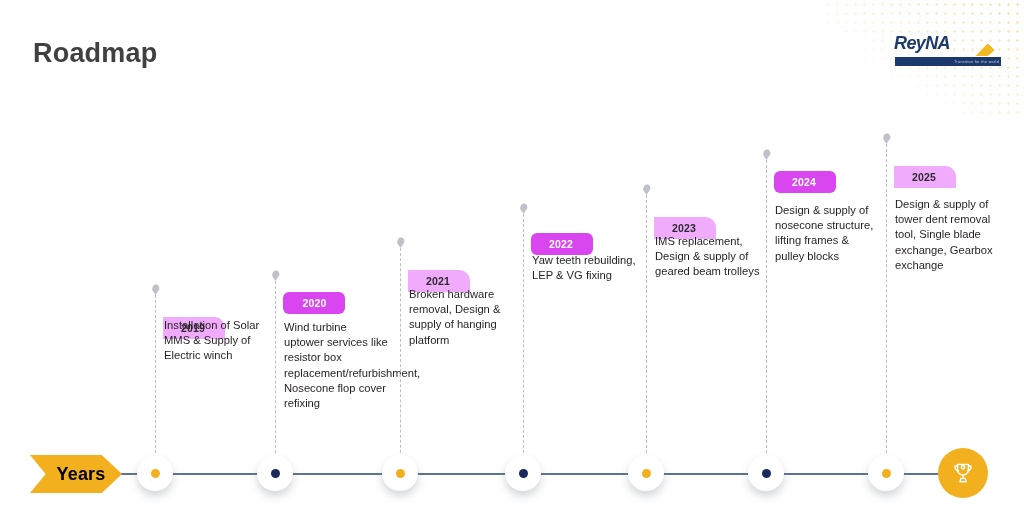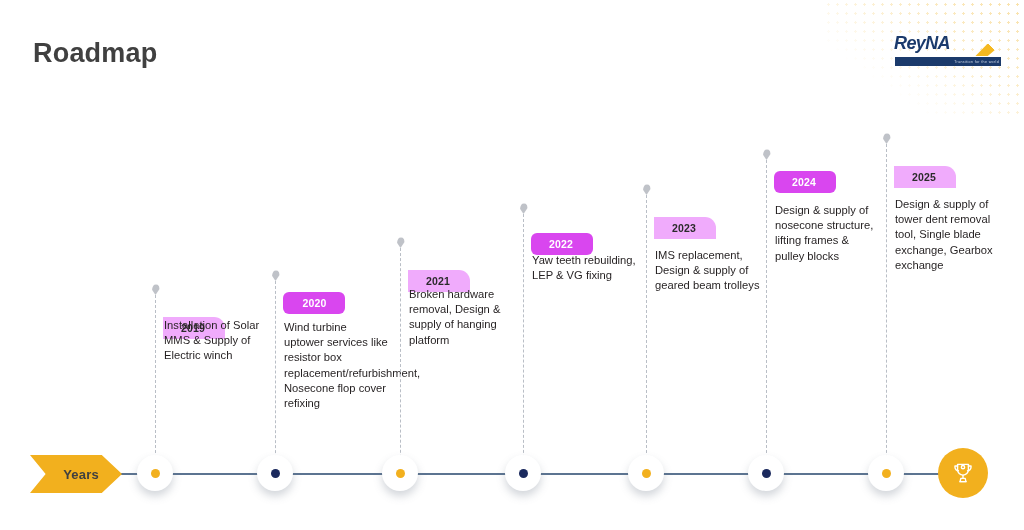--- a/index.html
+++ b/index.html
@@ -135,23 +135,23 @@
     position:absolute;
     left:30px; top:455px;
     width:92px; height:38px;
     background:#f2b01e;
     clip-path:polygon(0 0, 78% 0, 100% 50%, 78% 100%, 0 100%, 17% 50%);
     display:flex;
     align-items:center;
     justify-content:center;
   }
   .years-label {
-    font-size:13px;
-    font-weight:bold;
-    color:#404040;
+    font-size:18px;
+    font-weight:bold;
+    color:#000000;
     padding-left:10px;
     letter-spacing:.2px;
   }
 
   .node {
     position:absolute;
     top:455px;
     width:36px; height:36px;
     margin-left:-18px;
     border-radius:50%;
@@ -218,21 +218,21 @@
       <div class="milestone" style="left: 523px; top: 203px;">
         <div class="pin"></div>
         <div class="dashline" style="height: 259px;"></div>
         <div class="badge navy" style="top: 22px; margin-top: 8px;">2022</div>
         <div class="desc" style="top: 50px;">Yaw teeth rebuilding, LEP &amp; VG fixing</div>
       </div>
       <div class="milestone" style="left: 646px; top: 184px;">
         <div class="pin"></div>
         <div class="dashline" style="height: 278px;"></div>
         <div class="badge yellow" style="top: 22px;">2023</div>
-        <div class="desc" style="top: 64px;">IMS replacement, Design &amp; supply of geared beam trolleys</div>
+        <div class="desc" style="top: 50px;">IMS replacement, Design &amp; supply of geared beam trolleys</div>
       </div>
       <div class="milestone" style="left: 766px; top: 149px;">
         <div class="pin"></div>
         <div class="dashline" style="height: 313px;"></div>
         <div class="badge navy" style="top: 22px;">2024</div>
         <div class="desc" style="top: 54px;">Design &amp; supply of nosecone structure, lifting frames &amp; pulley blocks</div>
       </div>
       <div class="milestone" style="left: 886px; top: 133px;">
         <div class="pin"></div>
         <div class="dashline" style="height: 329px;"></div>

